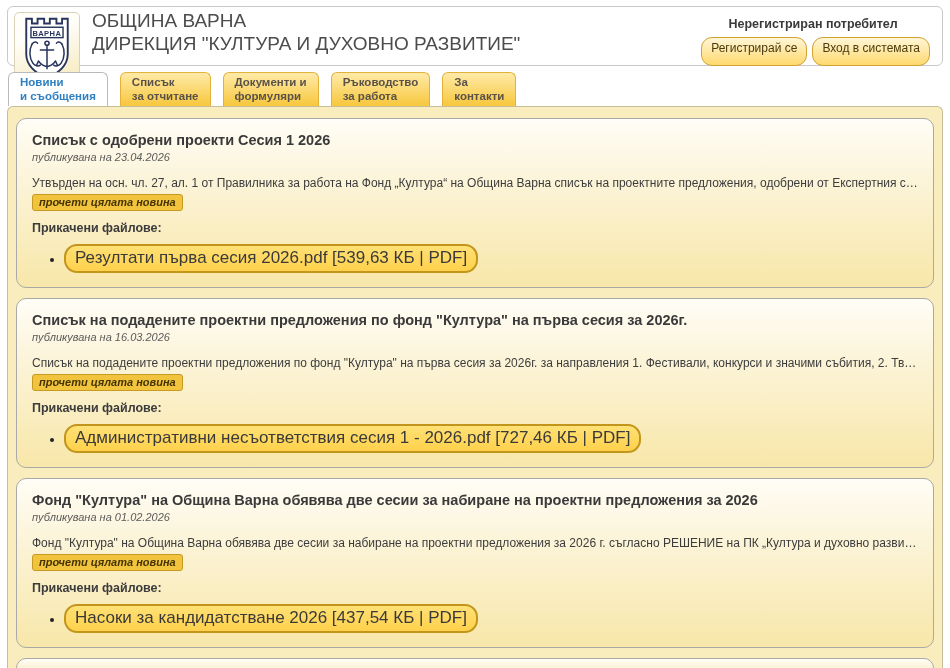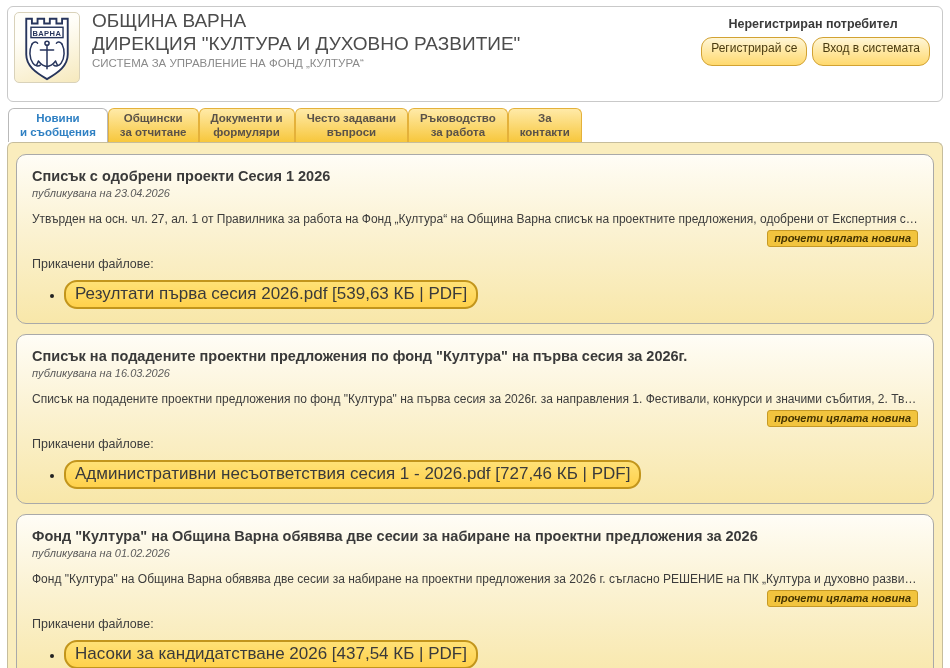--- a/index.html
+++ b/index.html
@@ -9,21 +9,21 @@
     overflow: hidden;
     background: #ffffff;
     font-family: "Liberation Sans", sans-serif;
     color: #3c3c3c;
   }
   .page { padding: 6px 7px 0 7px; }
 
   
   .header-box {
     position: relative;
-    height: 96px;
+    height: 60px;
     background: #fff;
     border: 1px solid #c9c9c9;
     border-radius: 6px;
   }
   .logo-box {
     position: absolute; left: 6px; top: 5px;
     width: 66px; height: 71px;
     border: 1px solid #d9d2ba;
     border-radius: 5px;
     background: linear-gradient(160deg, #fffef9 30%, #f6e9bd 100%);
@@ -44,21 +44,21 @@
     padding: 3px 9px 10px 9px;
     font-size: 12px; color: #4a3b10;
     margin-left: 5px;
     cursor: pointer;
   }
 
   
   .tabs {
     display: flex; align-items: flex-end;
     margin-top: 7px; padding-left: 1px;
-    height: 33px; gap: 0; text-align: center;
+    height: 33px; gap: 12px;
   }
   .tab {
     border-radius: 6px 6px 0 0;
     padding: 3px 11px 3px 11px;
     font-size: 11.5px; font-weight: bold; line-height: 13.5px;
     cursor: pointer;
     white-space: nowrap;
   }
   .tab.inactive {
     background: linear-gradient(#ffeaa8, #f7c73c);
@@ -87,32 +87,32 @@
     border-radius: 10px;
     padding: 13px 15px 10px 15px;
     margin-bottom: 10px;
   }
   .card-title { font-size: 14.5px; font-weight: bold; color: #3a3a3a; }
   .card-date  { font-size: 11px; font-style: italic; color: #5a5a5a; margin-top: 3px; }
   .card-excerpt {
     font-size: 12px; color: #3c3c3c; margin-top: 13px;
     white-space: nowrap; overflow: hidden; text-overflow: ellipsis;
   }
-  .read-more-row { text-align: right; margin-top: 2px; }
+  .read-more-row { margin-top: 2px; }
   .read-more {
     display: inline-block;
     background: #f2c43e;
     border: 1px solid #c79a24;
     border-radius: 3px;
     padding: 1px 6px 2px 6px;
     font-size: 11px; font-style: italic; font-weight: bold;
     color: #453400;
     cursor: pointer;
   }
-  .attach-label { font-size: 12.5px; color: #3c3c3c; margin-top: 10px; }
+  .attach-label { font-size: 12.5px; color: #3c3c3c; margin-top: 10px; font-weight: bold; }
   .attach-list { margin: 9px 0 3px 0; padding-left: 32px; }
   .attach-list li { margin-bottom: 4px; color: #222; font-size: 12px; }
   .attach-pill {
     display: inline-block;
     background: linear-gradient(#ffe176, #ffd14b);
     border: 2px solid #c2951c;
     border-radius: 13px;
     padding: 2px 9px 3px 9px;
     font-size: 17px; color: #3a3a3a;
     cursor: pointer;
@@ -140,44 +140,39 @@
           <path d="M14,31 C11,37 11,45 15,51 C17,54 21,55 23,53"></path>
           <path d="M14,31 C16,28 19,28 20,30"></path>
           <path d="M46,31 C49,37 49,45 45,51 C43,54 39,55 37,53"></path>
           <path d="M46,31 C44,28 41,28 40,30"></path>
         </g>
       </svg>
     </div>
     <div class="header-titles">
       <div class="org-name">ОБЩИНА ВАРНА</div>
       <div class="directorate">ДИРЕКЦИЯ "КУЛТУРА И ДУХОВНО РАЗВИТИЕ"</div>
-      <div class="system-name">СИСТЕМА ЗА УПРАВЛЕНИЕ НА ФОНД „КУЛТУРА“</div>
     </div>
     <div class="header-right">
       <div class="user-status">Нерегистриран потребител</div>
       <span class="hdr-btn">Регистрирай се</span><span class="hdr-btn">Вход в системата</span>
     </div>
   </div>
 
   <div class="tabs">
     <div class="tab active">
       <div>Новини</div>
       <div>и съобщения</div>
     </div>
     <div class="tab inactive">
-      <div>Общински</div>
+      <div>Списък</div>
       <div>за отчитане</div>
     </div>
     <div class="tab inactive">
       <div>Документи и</div>
       <div>формуляри</div>
-    </div>
-    <div class="tab inactive">
-      <div>Често задавани</div>
-      <div>въпроси</div>
     </div>
     <div class="tab inactive">
       <div>Ръководство</div>
       <div>за работа</div>
     </div>
     <div class="tab inactive">
       <div>За</div>
       <div>контакти</div>
     </div>
   </div>

